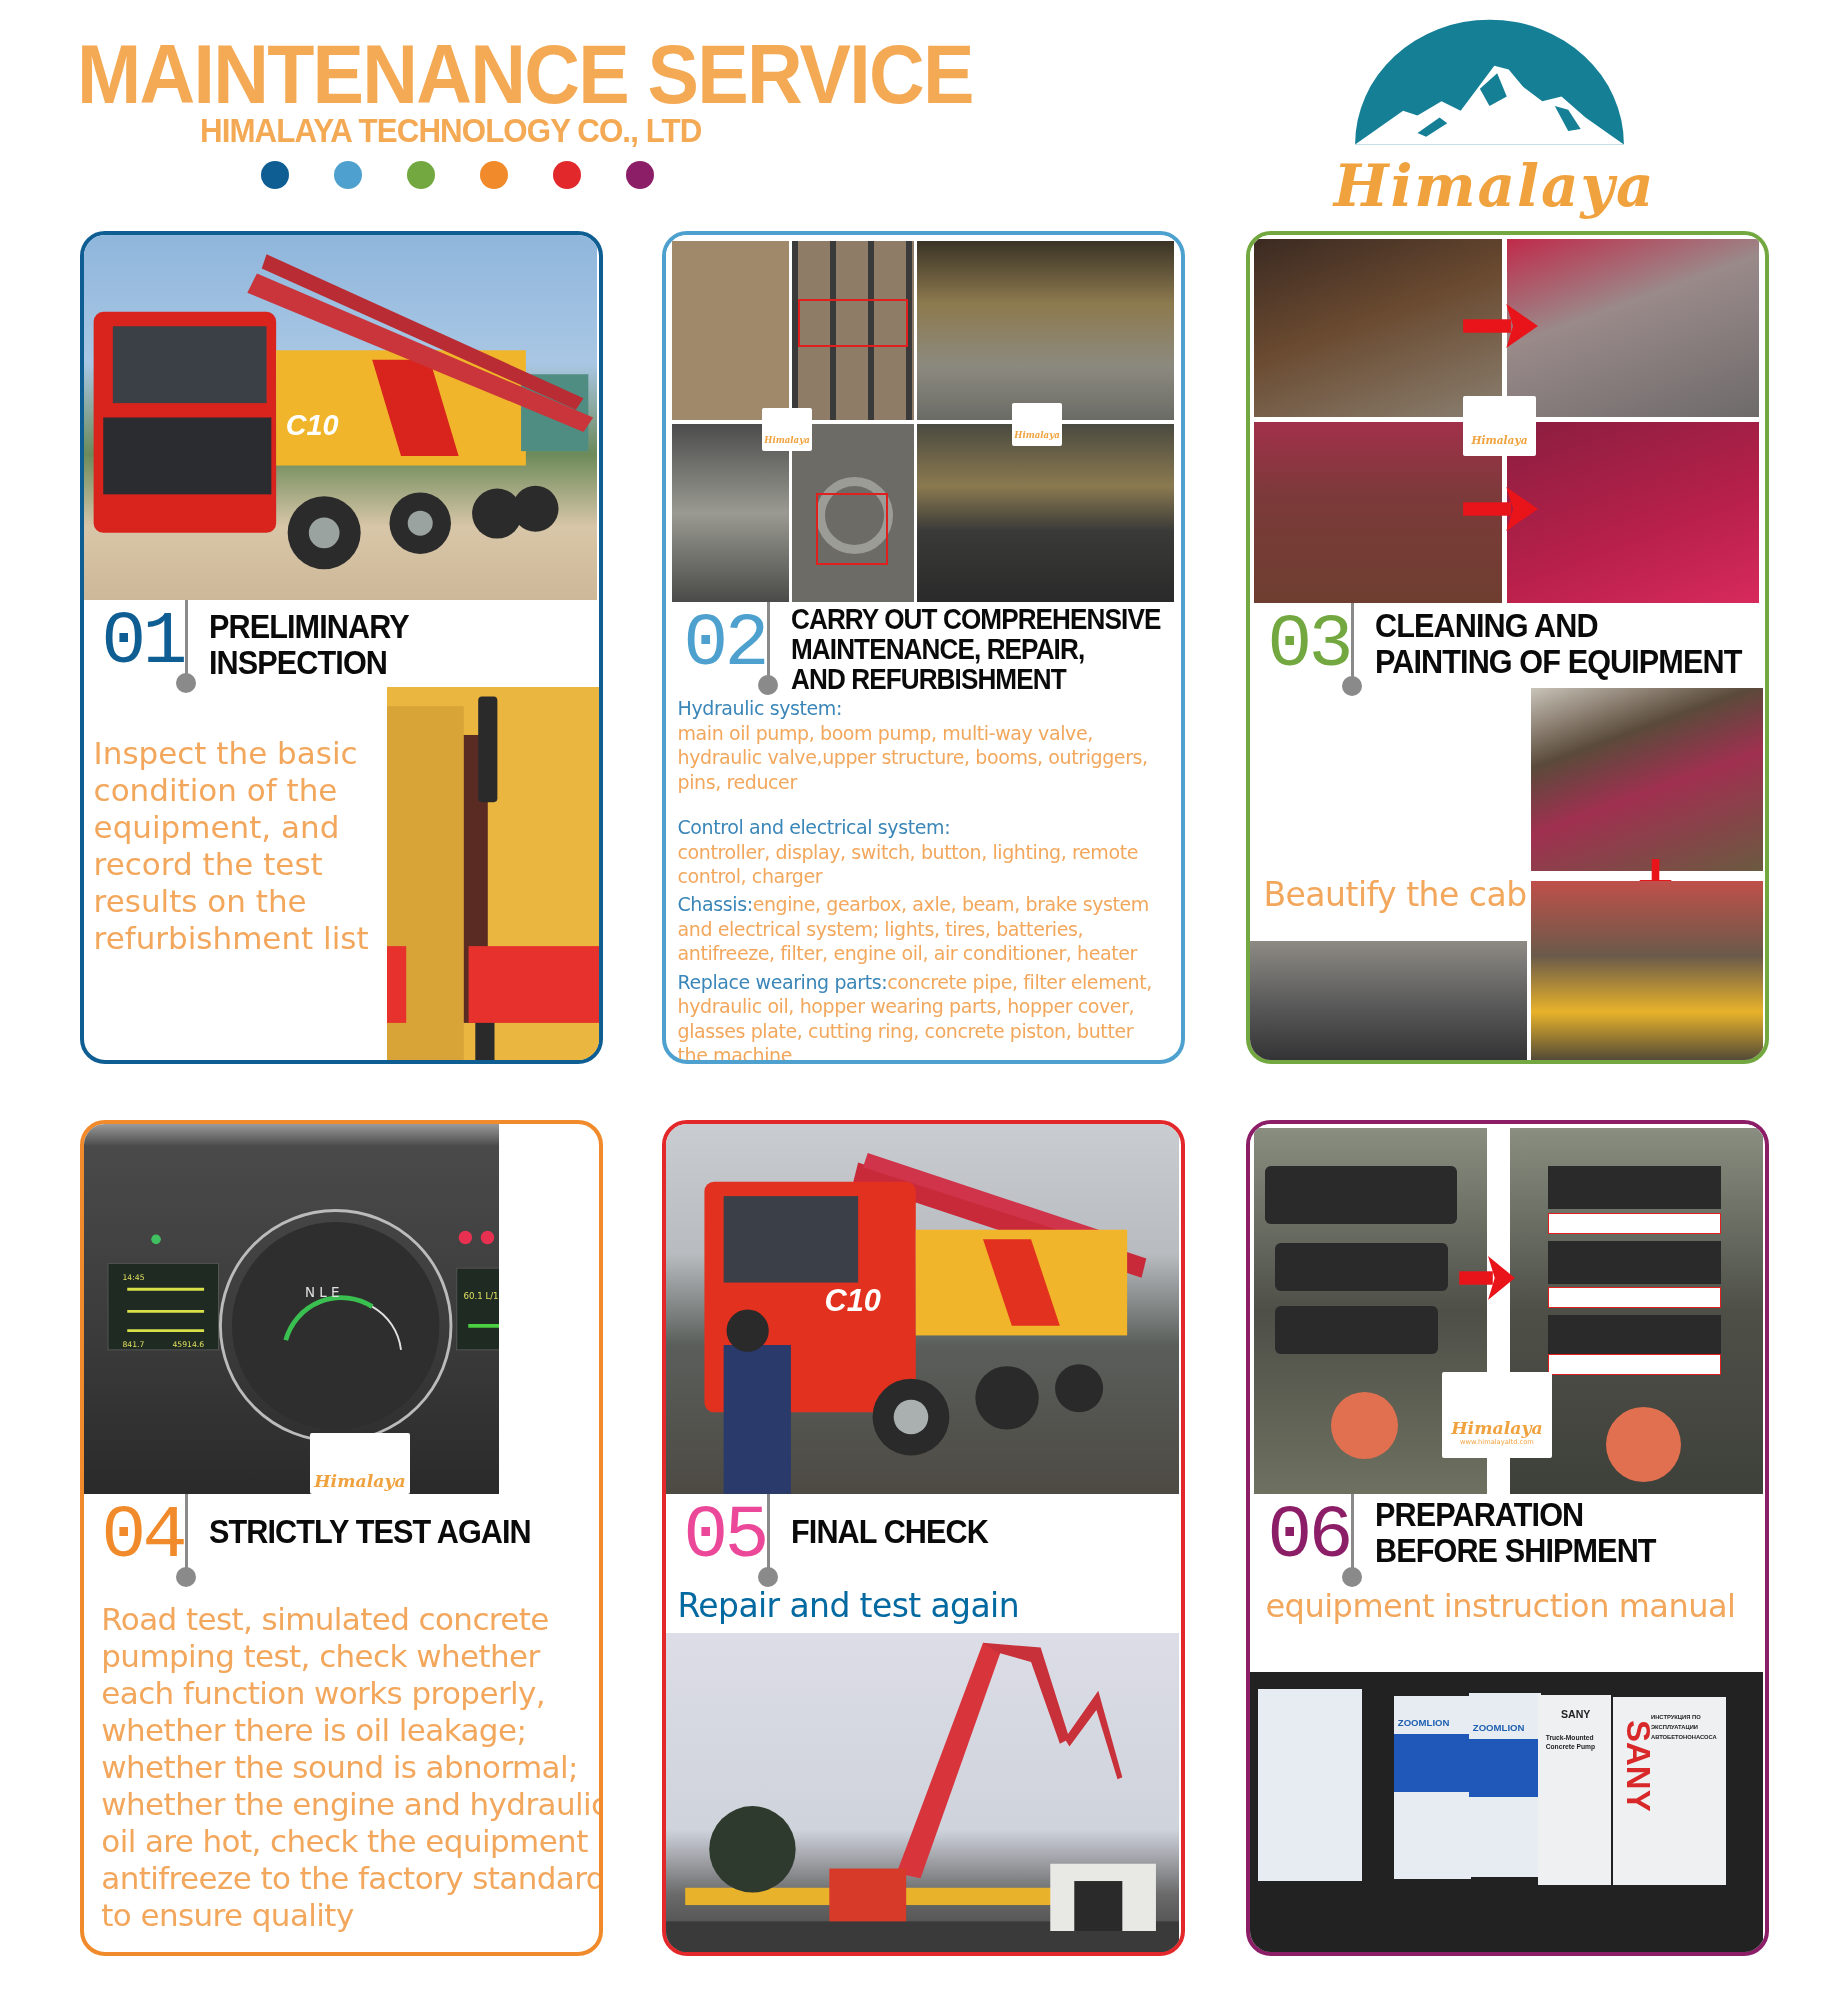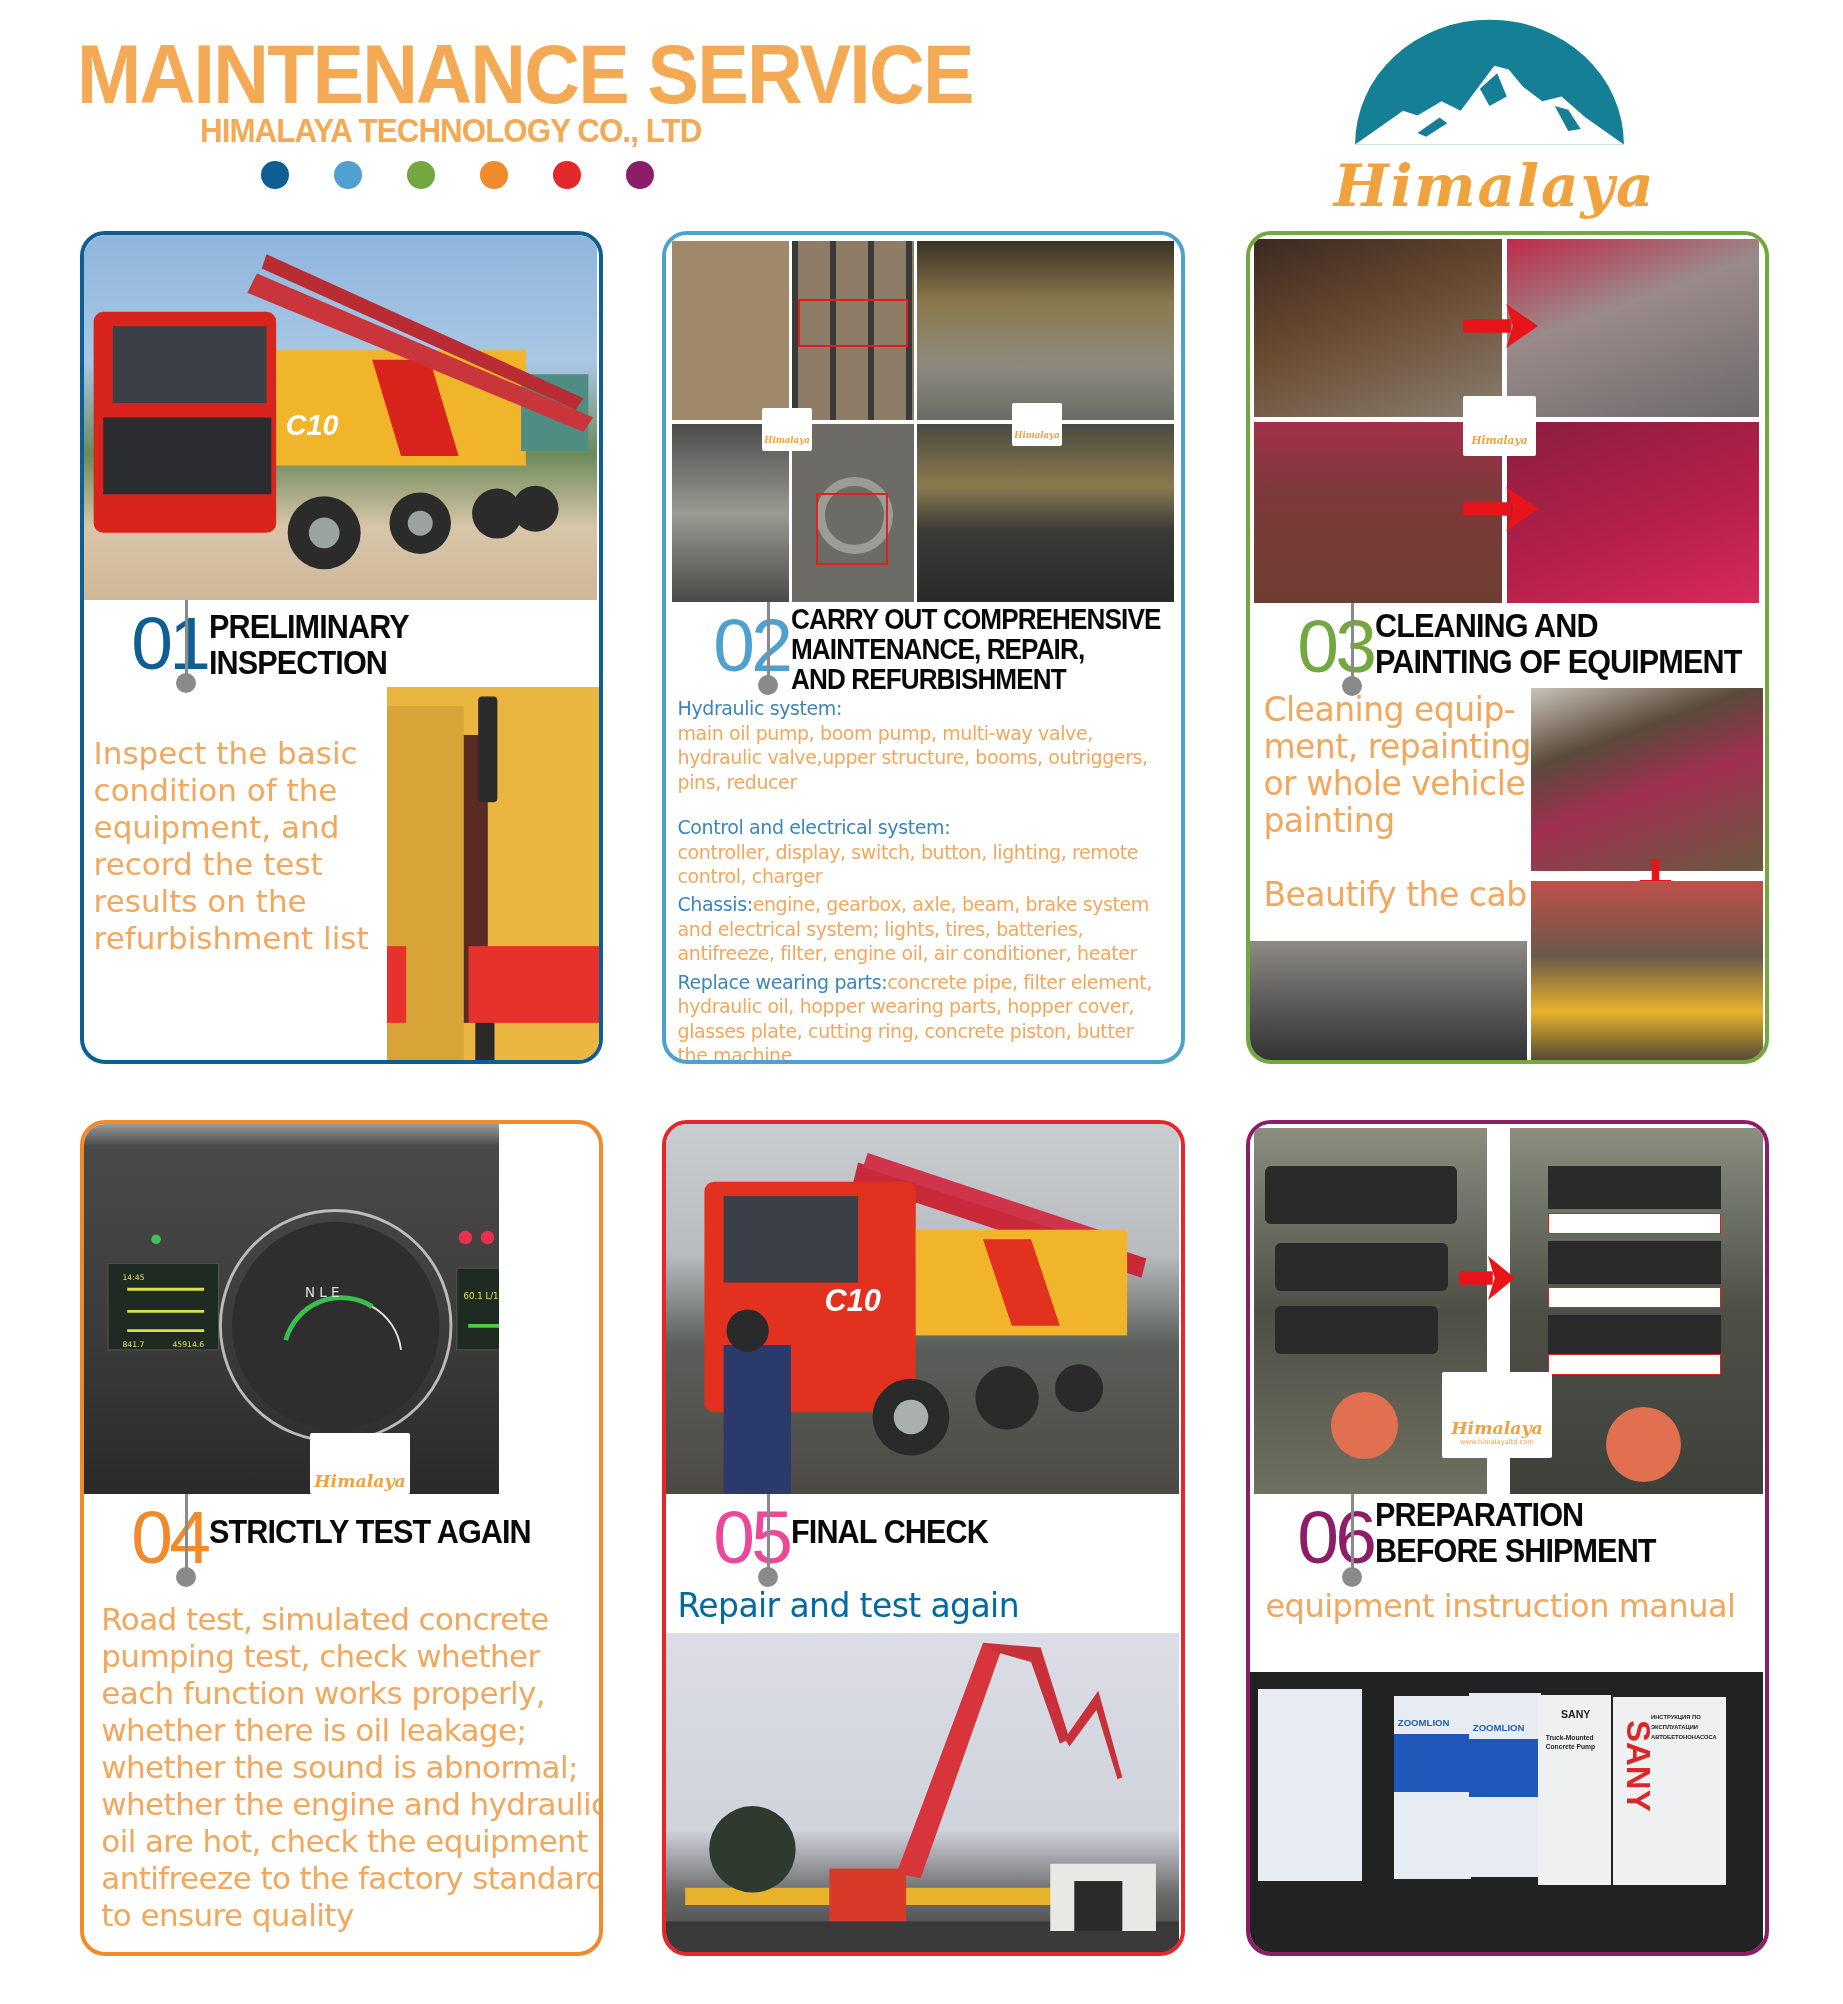--- a/index.html
+++ b/index.html
@@ -31,23 +31,22 @@
   }
 
   
   .card {
     position: absolute; border: 4.8px solid; border-radius: 25px; overflow: hidden; background: #fff;
   }
   .photo { position: absolute; overflow: hidden; }
   .step-head { position: absolute; left: 0; right: 0; height: 96px; }
   .step-num {
     position: absolute; left: 17.3px; top: 0px;
-    font-family: Liberation Sans, sans-serif; font-size: 75px; line-height: 86px; font-weight: 400;
+    font-family: Liberation Mono, monospace; font-size: 75px; line-height: 86px; font-weight: 400;
     letter-spacing: -3.8px;
-    margin-left: 30px;
   }
   .step-line { position: absolute; left: 101px; top: 0px; width: 2.9px; height: 79px; background: #8a8a8a; }
   .step-pin { position: absolute; left: 92px; top: 73px; width: 20px; height: 20px; border-radius: 50%; background: #8a8a8a; }
   .step-title {
     position: absolute; left: 125px; top: 7.7px;
     font-family: "Liberation Sans", sans-serif; font-weight: 700; font-size: 34px; line-height: 36px;
     color: #0a0a0a; letter-spacing: -1px; white-space: nowrap;
     transform: scaleX(0.9); transform-origin: left top;
   }
   .desc {
@@ -217,26 +216,20 @@
       <div>PAINTING OF EQUIPMENT</div>
     </div>
   </div>
   <div class="photo" style="left:281px; top:453px; width:232px; height:183px; background:linear-gradient(160deg,#c9c3b8 0%,#5a4a3a 30%,#a03050 55%,#6a5a40 100%);"></div>
   <svg style="position:absolute;left:389px;top:624px;" width="33" height="40" viewBox="0 0 34 42">
       <rect x="13" y="0" width="8" height="26" fill="#e8141a"></rect>
       <polygon points="0,22 34,22 17,42" fill="#e8141a"></polygon>
     </svg>
   <div class="photo" style="left:281px; top:646px; width:232px; height:187px; background:linear-gradient(180deg,#c0504a 0%,#6a5a4a 40%,#e8b22a 70%,#3a3a3a 100%);"></div>
   <div class="photo" style="left:0; top:706px; width:277px; height:127px; background:linear-gradient(180deg,#8d8a84 0%,#5a5a5a 50%,#2e2e30 100%);"></div>
-  <div class="desc" style="left:13.4px; top:456px; font-size:33px; line-height:37px; letter-spacing:-0.5px;">
-    <div>Cleaning equip-</div>
-    <div>ment, repainting</div>
-    <div>or whole vehicle</div>
-    <div>painting</div>
-  </div>
   <div class="desc" style="left:13.4px; top:641px; font-size:33px; line-height:37px; letter-spacing:-0.5px;">Beautify the cab</div>
 </div>
 
 <div class="card" style="left:80px; top:1120px; width:523px; height:836px; border-color:#f08a2a;">
   <div class="photo" style="left:0; top:0; width:415px; height:370px; background:linear-gradient(180deg,#9a9a9a 0%,#4a4a4a 6%,#3a3a3a 60%,#2a2a2a 100%);">
     <svg width="513" height="370" viewBox="0 0 534 385">
       <rect x="25" y="145" width="115" height="90" fill="#1e2a22" stroke="#555"></rect>
       <line x1="45" y1="172" x2="125" y2="172" stroke="#d8e04a" stroke-width="3"></line>
       <line x1="45" y1="195" x2="125" y2="195" stroke="#d8e04a" stroke-width="3"></line>
       <line x1="45" y1="215" x2="125" y2="215" stroke="#d8e04a" stroke-width="3"></line>

